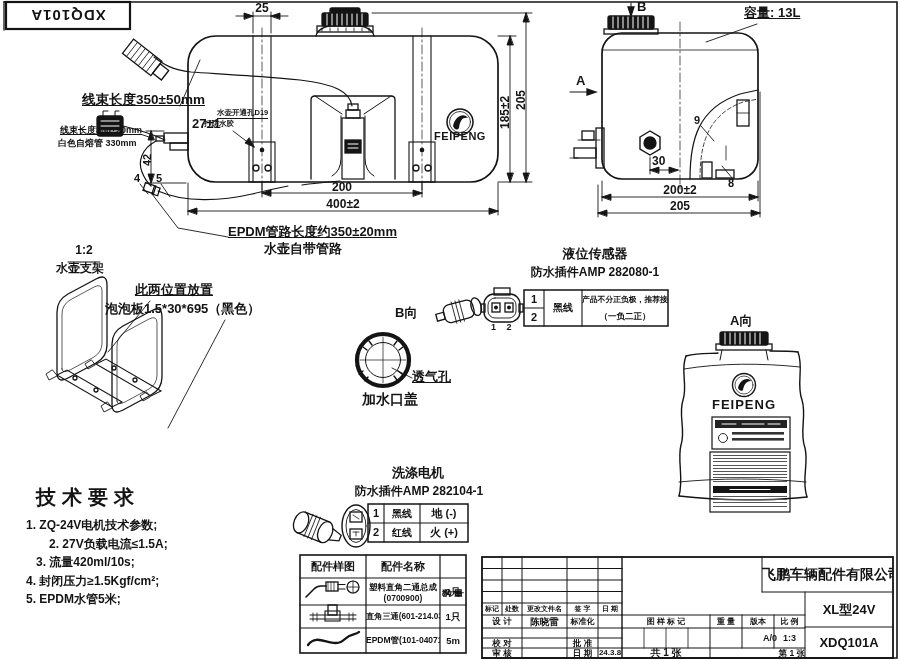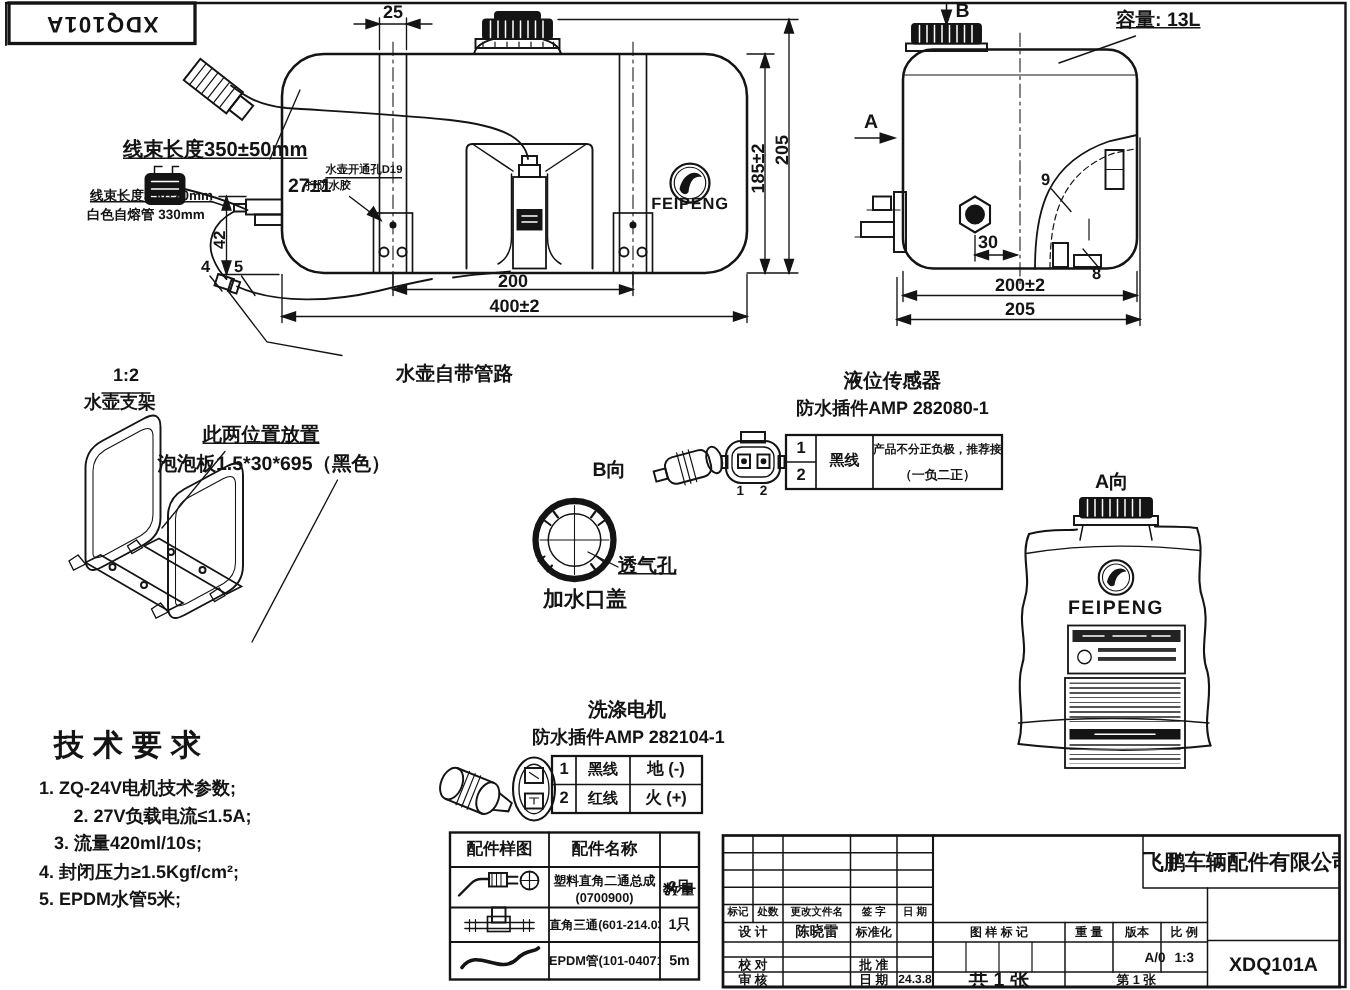--- a/index.html
+++ b/index.html
@@ -299,20 +299,21 @@
 <div class="t u" style="left:82px;top:93px;font-size:13.5px;">线束长度350±50mm</div>
 <div class="t u" style="left:60px;top:126px;font-size:9px;">线束长度350±20mm</div>
 <div class="t" style="left:58px;top:139px;font-size:9px;">白色自熔管 330mm</div>
 <div class="t vrot" style="left:141px;top:166px;font-size:11px;">42</div>
 <div class="t" style="left:134px;top:172px;font-size:11px;">4</div>
 <div class="t" style="left:156px;top:172px;font-size:11px;">5</div>
 <div class="t ctr" style="left:322px;top:181px;width:40px;font-size:12px;">200</div>
 <div class="t ctr" style="left:318px;top:198px;width:50px;font-size:12px;">400±2</div>
 <div class="t vrot" style="left:499px;top:129px;font-size:12px;">185±2</div>
 <div class="t vrot" style="left:515px;top:110px;font-size:12px;">205</div>
+<div class="t u" style="left:228px;top:225px;font-size:13px;">EPDM管路长度约350±20mm</div>
 <div class="t" style="left:264px;top:242px;font-size:13px;">水壶自带管路</div>
 <div class="t ctr" style="left:432px;top:130px;width:56px;font-size:11px;letter-spacing:0.5px;">FEIPENG</div>
 
 <div class="t" style="left:637px;top:0px;font-size:13px;">B</div>
 <div class="t" style="left:576px;top:74px;font-size:13px;">A</div>
 <div class="t u" style="left:744px;top:6px;font-size:13px;">容量: 13L</div>
 <div class="t" style="left:652px;top:155px;font-size:12px;">30</div>
 <div class="t" style="left:694px;top:114px;font-size:11px;">9</div>
 <div class="t" style="left:728px;top:177px;font-size:11px;">8</div>
 <div class="t ctr" style="left:650px;top:184px;width:60px;font-size:12px;">200±2</div>
@@ -380,18 +381,19 @@
 <div class="cell" style="left:567px;top:638px;width:31px;height:10px;line-height:10px;font-size:8.5px;">批 准</div>
 <div class="cell" style="left:482px;top:648px;width:40px;height:10px;line-height:10px;font-size:8.5px;">审 核</div>
 <div class="cell" style="left:567px;top:648px;width:31px;height:10px;line-height:10px;font-size:8.5px;">日 期</div>
 <div class="cell" style="left:598px;top:648px;width:24px;height:10px;line-height:10px;font-size:8px;">24.3.8</div>
 <div class="cell" style="left:622px;top:615px;width:88px;height:13px;line-height:13px;font-size:8px;">图 样 标 记</div>
 <div class="cell" style="left:710px;top:615px;width:32px;height:13px;line-height:13px;font-size:8px;">重 量</div>
 <div class="cell" style="left:742px;top:615px;width:32px;height:13px;line-height:13px;font-size:8px;">版本</div>
 <div class="cell" style="left:774px;top:615px;width:31px;height:13px;line-height:13px;font-size:8px;">比 例</div>
 <div class="cell" style="left:742px;top:628px;width:56px;height:20px;line-height:20px;font-size:9px;">A/0</div>
 <div class="cell" style="left:774px;top:628px;width:31px;height:20px;line-height:20px;font-size:9px;">1:3</div>
-<div class="cell" style="left:622px;top:648px;width:88px;height:10px;line-height:10px;font-size:13px;">共 1 张</div>
-<div class="cell" style="left:710px;top:648px;width:95px;height:10px;line-height:10px;font-size:8.5px;">第 1 张</div>
+<div class="cell" style="left:622px;top:648px;width:88px;height:10px;line-height:10px;font-size:10px;">共 1 张</div>
+<div class="cell" style="left:710px;top:648px;width:95px;height:10px;line-height:10px;font-size:8.5px;text-align:right;">第 1 张</div>
 <div class="cell" style="left:762px;top:557px;width:131px;height:35px;line-height:35px;font-size:14px;">飞鹏车辆配件有限公司</div>
+<div class="cell" style="left:805px;top:592px;width:88px;height:35px;line-height:35px;font-size:13px;">XL型24V</div>
 <div class="cell" style="left:805px;top:627px;width:88px;height:31px;line-height:31px;font-size:13px;">XDQ101A</div>
 
 </div>
 
 </body></html>

